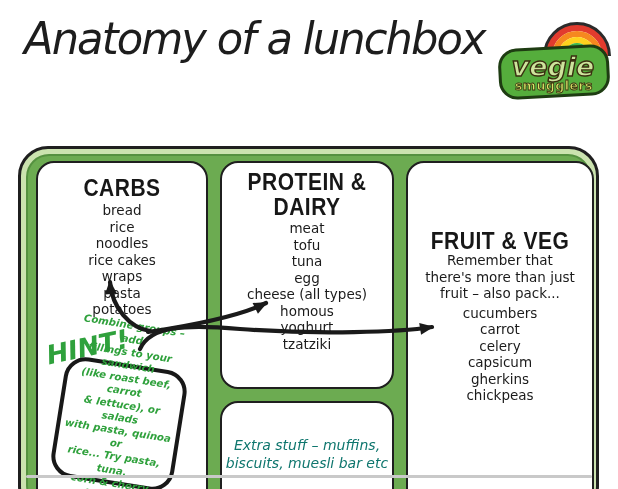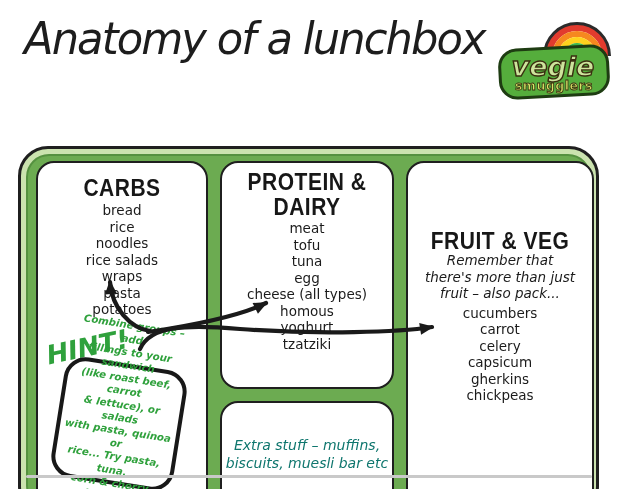--- a/index.html
+++ b/index.html
@@ -26,21 +26,21 @@
         border-radius:18px;display:flex;flex-direction:column;align-items:center;text-align:center;}
   .cell-left {left:15px; top:12px; width:172px;height:346px;padding-top:13px;}
   .cell-mid  {left:199px;top:12px; width:174px;height:228px;padding-top:8px;}
   .cell-extra{left:199px;top:252px;width:174px;height:106px;justify-content:center;}
   .cell-right{left:385px;top:12px; width:188px;height:346px;padding-top:66px;}
 
   .hdr{font-family:"Liberation Sans",sans-serif;font-weight:700;font-size:21px;
        letter-spacing:.5px;transform:scaleY(1.12);line-height:23px;color:#171717;}
   .hdr-wrap{max-width:132px;}
   .list{margin-top:3px;font-size:13.5px;line-height:16.5px;color:#1b1b1b;}
-  .note{font-style:italic;font-size:13.5px;line-height:16.5px;color:#1b1b1b;}
+  .note{font-size:13.5px;line-height:16.5px;color:#1b1b1b;}
   .extra-line{font-style:italic;font-size:14px;line-height:18px;color:#0f766e;}
 
   
   .hint-label{position:absolute;left:25px;top:183px;font-family:"DejaVu Sans",sans-serif;
        font-style:italic;font-weight:700;font-size:26px;color:#2fa13c;
        transform:rotate(-12deg);letter-spacing:0px;}
   .hint-box{position:absolute;left:36px;top:214px;width:124px;height:122px;box-sizing:border-box;
        background:#fff;border:4px solid #181818;border-radius:22px;transform:rotate(9deg);
        padding:7px 3px;display:flex;flex-direction:column;justify-content:center;}
   .hint-text{font-style:italic;font-weight:700;font-size:10.2px;line-height:13.2px;
@@ -74,21 +74,21 @@
 
   <div class="tray">
     <div class="tray-inner"></div>
 
     <div class="cell cell-left">
       <div class="hdr">CARBS</div>
       <div class="list">
         <div>bread</div>
         <div>rice</div>
         <div>noodles</div>
-        <div>rice salads</div>
+        <div>rice cakes</div>
         <div>wraps</div>
         <div>pasta</div>
         <div>potatoes</div>
       </div>
     </div>
 
     <div class="cell cell-mid">
       <div class="hdr hdr-wrap">PROTEIN &amp; DAIRY</div>
       <div class="list">
         <div>meat</div>

